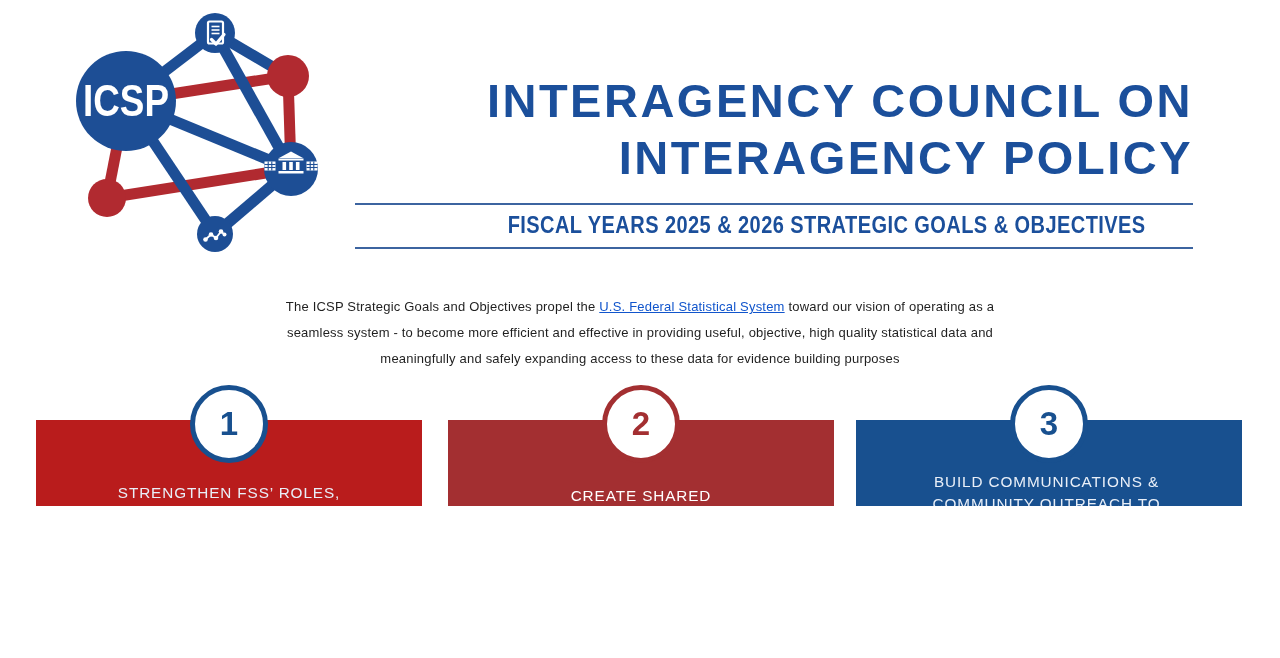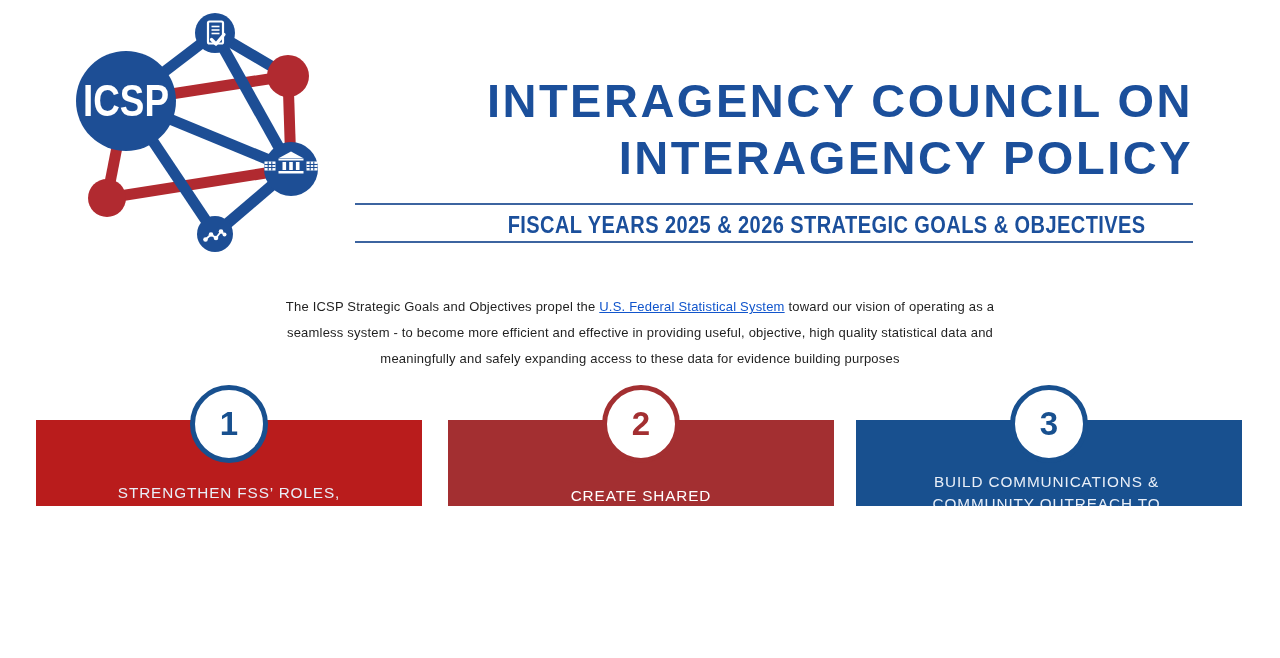--- a/index.html
+++ b/index.html
@@ -19,21 +19,21 @@
   
   .logo{position:absolute;left:60px;top:0;width:290px;height:260px;}
 
   
   .title-block{position:absolute;left:355px;top:36px;width:838px;text-align:right;margin-top:36px;}
   .title-line{
     font-size:47px;font-weight:bold;line-height:57px;letter-spacing:2.5px;
     color:var(--title-blue);white-space:nowrap;
   }
   .rule{height:2px;background:var(--rule-blue);}
-  .subtitle-wrap{padding:7px 0 3px;}
+  .subtitle-wrap{padding:7px 0 9px;}
   .subtitle{
     display:inline-block;font-size:23px;font-weight:600;line-height:26px;
     letter-spacing:0.5px;color:var(--title-blue);white-space:nowrap;
     transform:scaleX(0.87);transform-origin:center;
   }
 
   
   .intro{
     position:absolute;left:90px;top:281px;width:1100px;text-align:center;
     font-size:13px;line-height:26px;letter-spacing:0.2px;color:var(--body-text);

